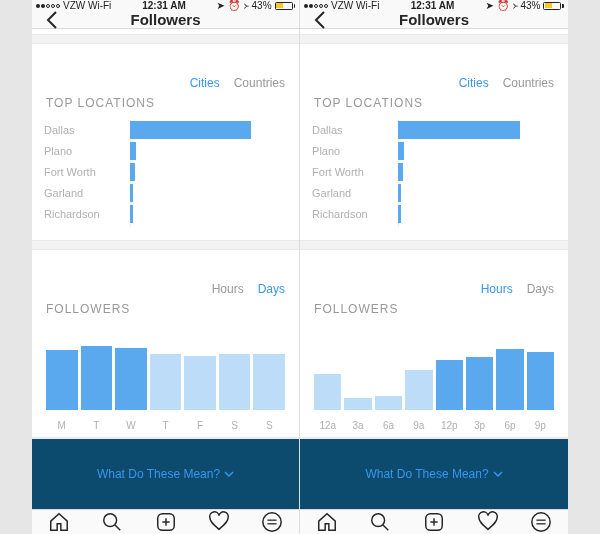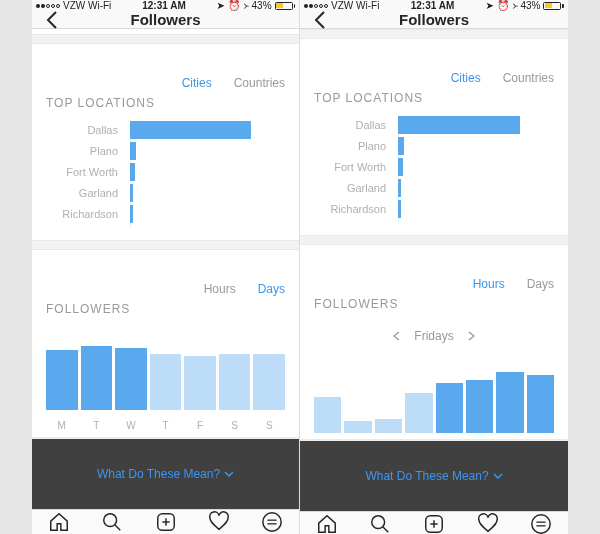--- a/index.html
+++ b/index.html
@@ -55,44 +55,43 @@
     border-bottom: 1px solid #e9e9e9;
     margin-top: 8px;
   }
   .section-head {
     display: flex;
     align-items: center;
     padding: 12px 14px 8px 14px;
     font-size: 12px;
   }
   .sec-title { color: #999; letter-spacing: 1px; flex: 1; font-weight: 400; margin-top: 40px; }
-  .tab { color: #999; margin-left: 22px; cursor: pointer; }
+  .tab { color: #999; margin-left: 14px; cursor: pointer; }
   .tab.active { color: #3897f0; }
   .hbar-chart { padding: 0 14px 14px 50px; position: relative; }
   .hbar-row { display: flex; align-items: center; margin: 3px 0; height: 18px; position: relative; }
   .hbar-label {
     position: absolute;
     right: calc(100% - 42px);
     width: 80px;
-    text-align: right;
     font-size: 11px;
     color: #b0b0b0;
     padding-right: 6px;
   }
   .hbar-track { position: relative; flex: 1; height: 18px; margin-left: 48px; }
   .hbar-fill { position: absolute; left: 0; top: 0; bottom: 0; background: #5aa9ef; }
   .hbar-base { position: absolute; left: 0; top: -1px; bottom: -1px; width: 1px; background: #eee; }
   .vbar-chart { padding: 6px 14px 6px 14px; }
   .day-picker { text-align: center; font-size: 12px; color: #999; padding: 4px 0 10px 0; display: flex; justify-content: center; align-items: center; gap: 14px; }
   .bars-area { display: flex; align-items: flex-end; height: 80px; gap: 3px; }
   .vbar { flex: 1; background: #5aa9ef; }
   .vbar.light { background: #bcdcf8; }
   .labels-vert { display: flex; margin-top: 10px; gap: 3px; }
   .vlabel { flex: 1; text-align: center; font-size: 10px; color: #b0b0b0; }
-  .meaning-link { text-align: center; padding: 28px 0; font-size: 12px; color: #3897f0; background: #404040; border-top: 1px solid #eee; display: flex; justify-content: center; align-items: center; gap: 4px; }
+  .meaning-link { text-align: center; padding: 28px 0; font-size: 12px; color: #3897f0; background: #0c4a6e; border-top: 1px solid #eee; display: flex; justify-content: center; align-items: center; gap: 4px; }
   .tabbar {
     margin-top: auto;
     height: 46px;
     background: #fafafa;
     border-top: 1px solid #d9d9d9;
     display: flex;
     align-items: center;
     justify-content: space-around;
   }
   .tab-icon { width: 24px; height: 24px; display: flex; align-items: center; justify-content: center; position: relative; }
@@ -332,43 +331,40 @@
         </div>
     </div>
 
     <div class="section">
       <div class="section-head">
         <span class="sec-title">FOLLOWERS</span>
         <span class="tab active">Hours</span>
         <span class="tab">Days</span>
       </div>
       <div class="vbar-chart">
-        <div class="day-picker">
-          <span>
-              <svg width="7" height="10" viewBox="0 0 7 10">
-                <polyline points="6,1 1,5 6,9" fill="none" stroke="#999" stroke-width="1.4"></polyline>
-              </svg>
-            </span>
-          <span>Fridays</span>
-          <span>
-              <svg width="7" height="10" viewBox="0 0 7 10">
-                <polyline points="1,1 6,5 1,9" fill="none" stroke="#999" stroke-width="1.4"></polyline>
-              </svg>
-            </span>
-        </div>
         <div class="bars-area">
             <div class="vbar light" style="height: 45%;"></div>
             <div class="vbar light" style="height: 15%;"></div>
             <div class="vbar light" style="height: 18%;"></div>
             <div class="vbar light" style="height: 50%;"></div>
             <div class="vbar" style="height: 62%;"></div>
             <div class="vbar" style="height: 66%;"></div>
             <div class="vbar" style="height: 76%;"></div>
             <div class="vbar" style="height: 72%;"></div>
           </div>
+        <div class="labels-vert">
+            <div class="vlabel">12a</div>
+            <div class="vlabel">3a</div>
+            <div class="vlabel">6a</div>
+            <div class="vlabel">9a</div>
+            <div class="vlabel">12p</div>
+            <div class="vlabel">3p</div>
+            <div class="vlabel">6p</div>
+            <div class="vlabel">9p</div>
+          </div>
       </div>
     </div>
 
     <div class="meaning-link">
       <span>What Do These Mean?</span>
       <svg width="10" height="6" viewBox="0 0 10 6">
           <polyline points="1,1 5,5 9,1" fill="none" stroke="#3897f0" stroke-width="1.5"></polyline>
         </svg>
     </div>
 

